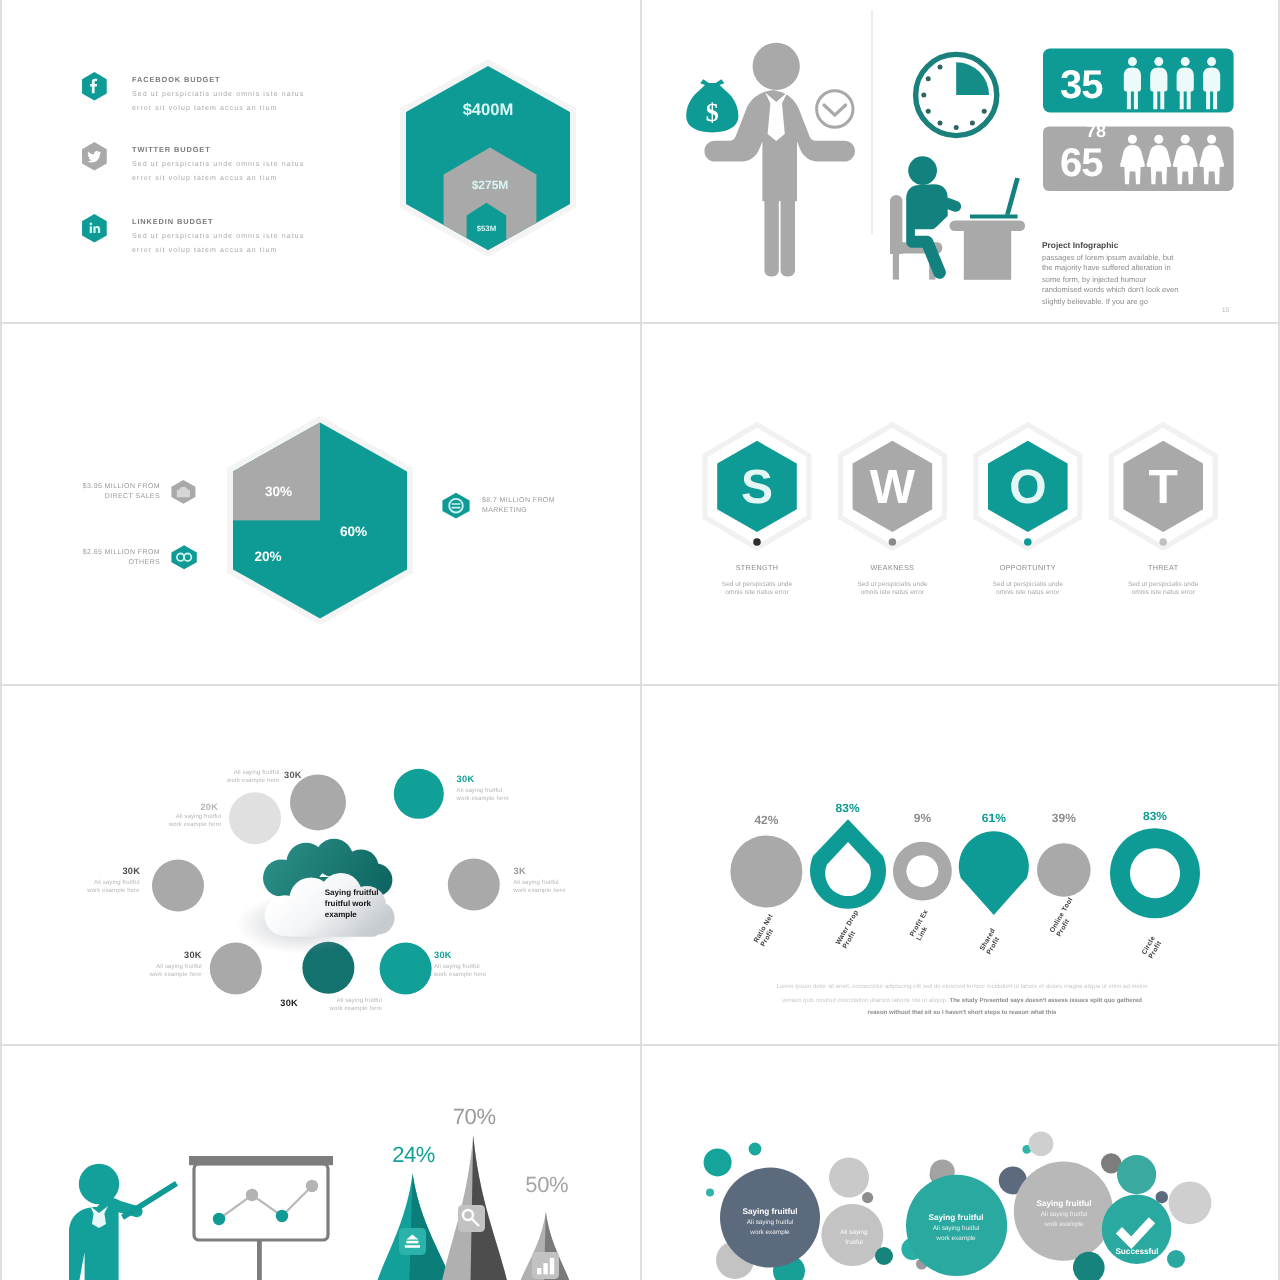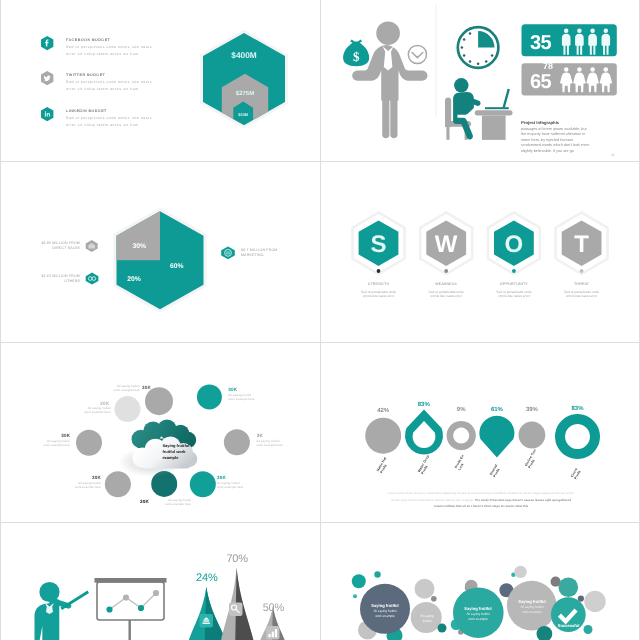--- a/index.html
+++ b/index.html
@@ -530,21 +530,21 @@
         <rect x="265.0" y="104.0" width="13.5" height="13.5" rx="2.2" fill="#c2c2c2"></rect>
         <g fill="#ffffff">
           <rect x="267.5" y="112.0" width="2.2" height="3.2"></rect>
           <rect x="270.7" y="109.6" width="2.2" height="5.6"></rect>
           <rect x="273.9" y="107.0" width="2.2" height="8.2"></rect>
         </g>
       </g>
     </svg>
     <div class="abs s7-p" style="left:187.3px;top:50.0px;width:37px;text-align:center;color:#14a09a;font-size:11px;letter-spacing:-0.2px;">24%</div>
     <div class="abs s7-p" style="left:217.6px;top:30.5px;width:37px;text-align:center;color:#9a9a9a;font-size:11px;letter-spacing:-0.2px;">70%</div>
-    <div class="abs s7-p" style="left:253.9px;top:80px;width:37px;text-align:center;color:#a5a5a5;font-size:11px;letter-spacing:-0.2px;">50%</div>
+    <div class="abs s7-p" style="left:253.9px;top:65px;width:37px;text-align:center;color:#a5a5a5;font-size:11px;letter-spacing:-0.2px;">50%</div>
   </div>
 
   <div class="slide" id="s8" style="left:321px;top:522px;">
     <svg class="abs" width="320" height="180" viewBox="0 0 320 180" style="left:0;top:0">
       <circle cx="37.8" cy="59.2" r="7.0" fill="#15a49b"></circle>
       <circle cx="56.5" cy="52.5" r="3.2" fill="#1aa79e"></circle>
       <circle cx="34.0" cy="74.2" r="2.0" fill="#2fb3aa"></circle>
       <circle cx="46.5" cy="108.0" r="9.5" fill="#c3c3c3"></circle>
       <circle cx="73.5" cy="113.5" r="8.0" fill="#16a096"></circle>
       <circle cx="103.5" cy="66.8" r="10.0" fill="#c9c9c9"></circle>

